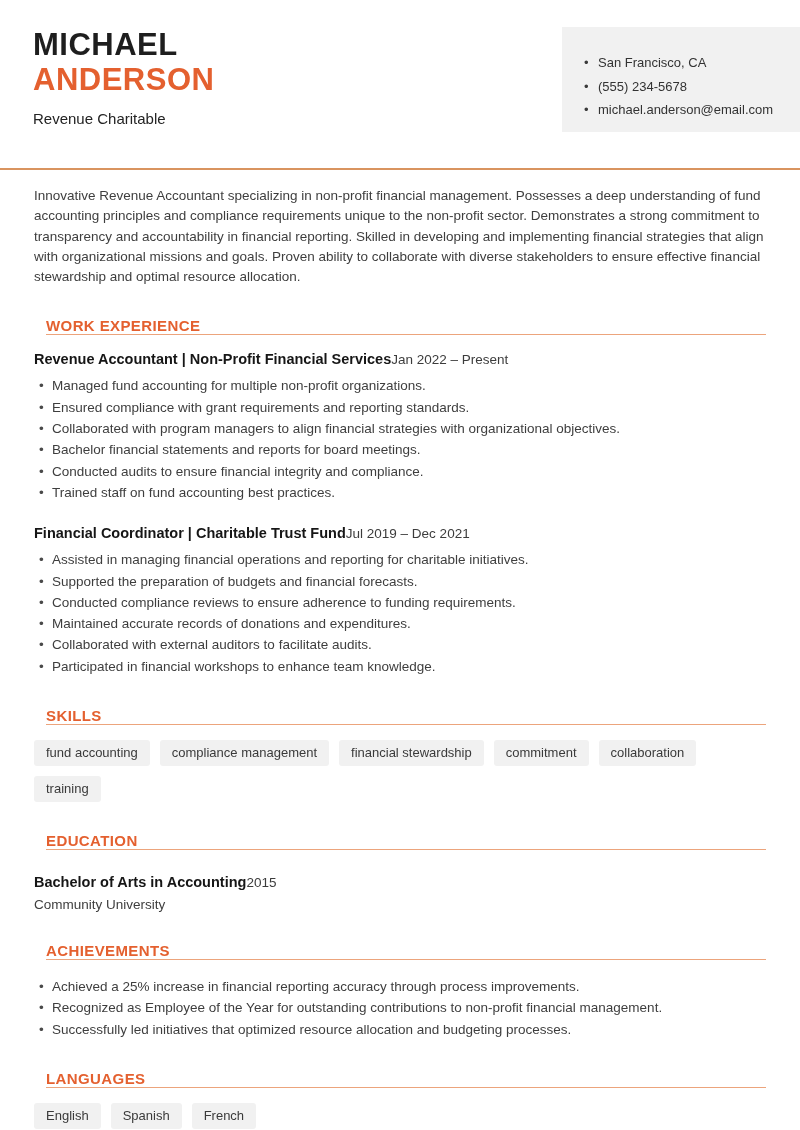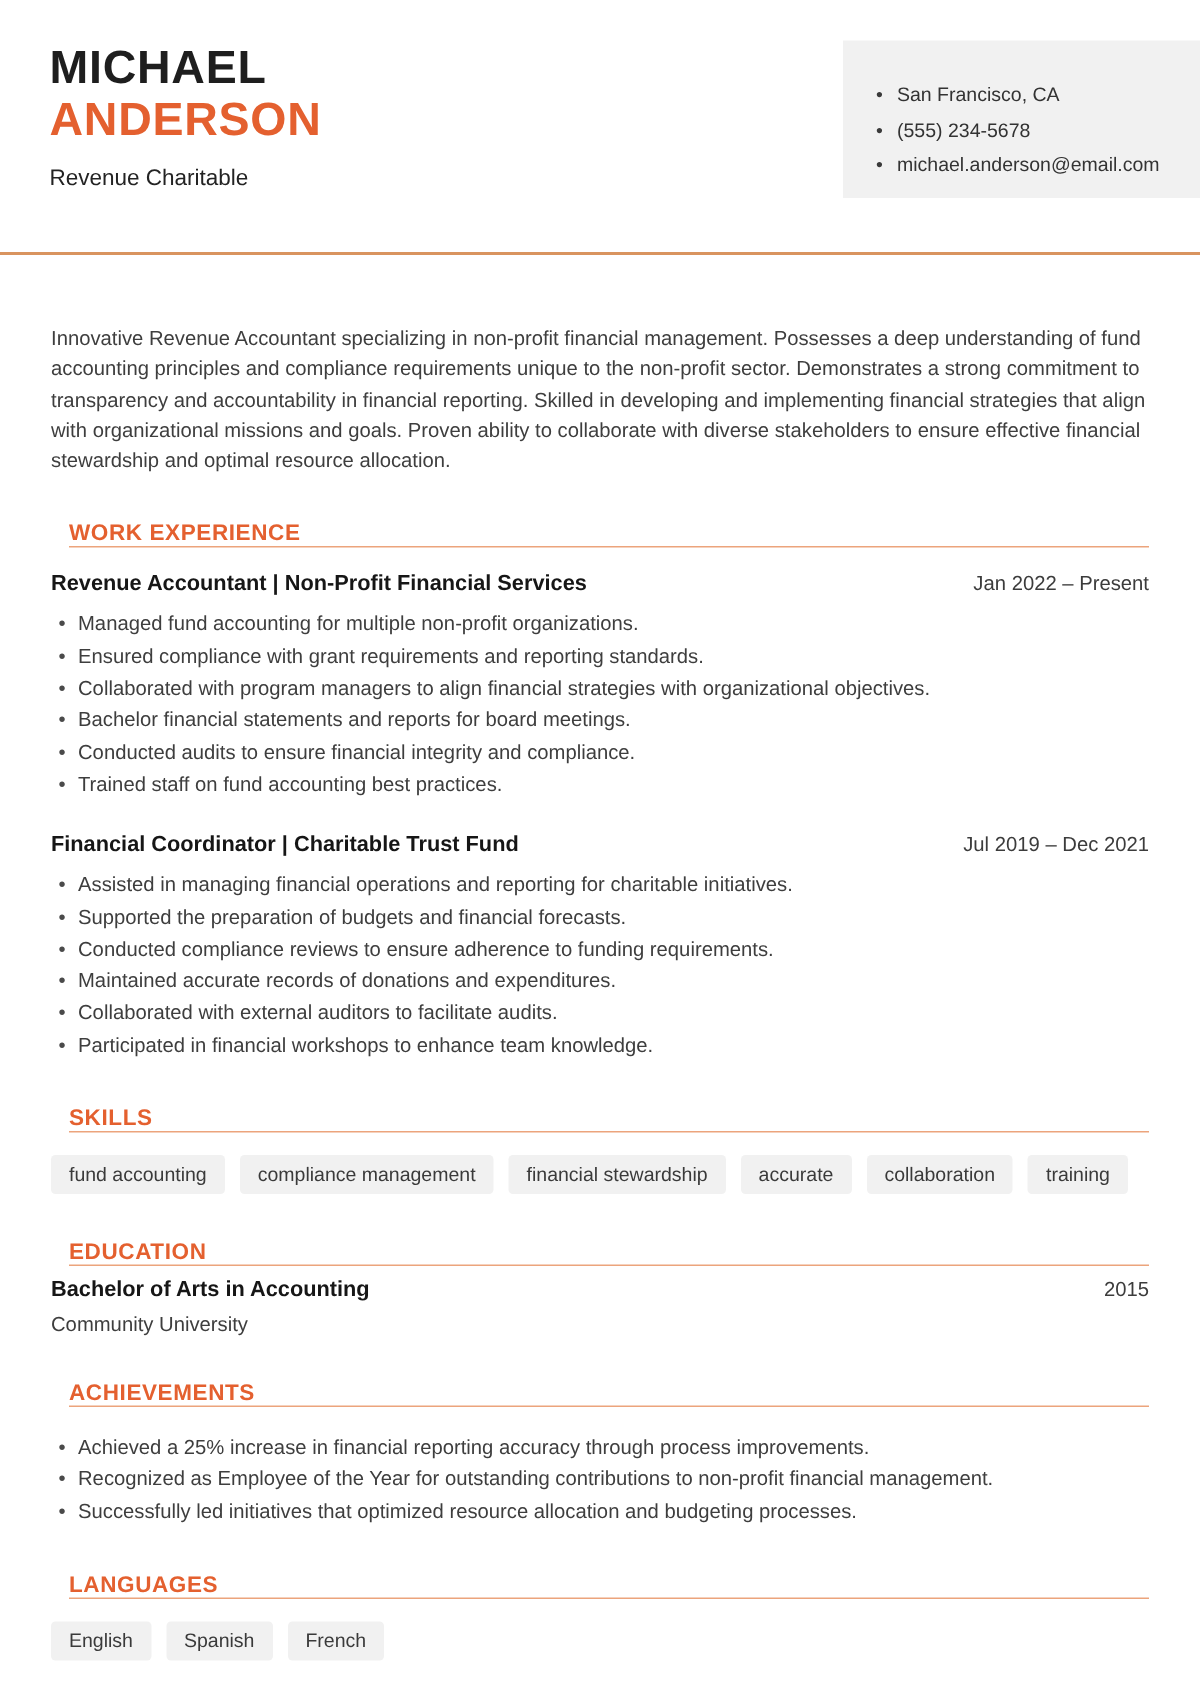--- a/index.html
+++ b/index.html
@@ -53,41 +53,41 @@
   .contact-card li::before {
     content: "•";
     position: absolute;
     left: 0;
     color: #3a3a3a;
   }
 
   
   main { padding: 0 34px; }
   .summary {
-    margin-top: 46px;
+    margin-top: 16px;
     font-size: 13.5px;
     line-height: 20.3px;
     color: var(--text, #3E3E3E);
   }
   .section { margin-top: 30px; }
   .section-heading {
     font-size: 15px;
     font-weight: 700;
     letter-spacing: 0.4px;
     color: var(--accent, #E4602F);
     border-bottom: 1px solid var(--section-rule, #ECA47C);
     margin-left: 12px;
   }
 
   
   .job { margin-top: 16px; }
   .job + .job { margin-top: 22px; }
   .job-header, .edu-row {
     display: flex;
-    justify-content: space-between;
+    justify-content: flex-start;
     align-items: baseline;
   }
   .job-title, .degree {
     font-size: 14.5px;
     font-weight: 700;
     color: #161616;
   }
   .job-dates, .edu-year {
     font-size: 13.5px;
     color: #3C3C3C;
@@ -113,21 +113,21 @@
   .tag {
     background: var(--tag-bg, #F1F1F1);
     color: #3A3A3A;
     font-size: 13px;
     line-height: 14px;
     padding: 6px 12px;
     border-radius: 3px;
   }
 
   
-  .edu-row { margin-top: 8px; }
+  .edu-row { margin-top: 24px; }
   .school { margin-top: 7px; font-size: 13.5px; color: var(--text, #3E3E3E); }
 </style>
 </head>
 <body>
 
 <div class="page">
 
   <header class="resume-header">
     <div class="name-block">
       <h1>
@@ -182,21 +182,21 @@
         </ul>
       </div>
     </section>
 
     <section class="section">
       <h2 class="section-heading">SKILLS</h2>
       <div class="tags">
         <span class="tag">fund accounting</span>
         <span class="tag">compliance management</span>
         <span class="tag">financial stewardship</span>
-        <span class="tag">accurate</span>
+        <span class="tag">commitment</span>
         <span class="tag">collaboration</span>
         <span class="tag">training</span>
       </div>
     </section>
 
     <section class="section">
       <h2 class="section-heading">EDUCATION</h2>
       <div class="edu-row">
         <span class="degree">Bachelor of Arts in Accounting</span>
         <span class="edu-year">2015</span>

